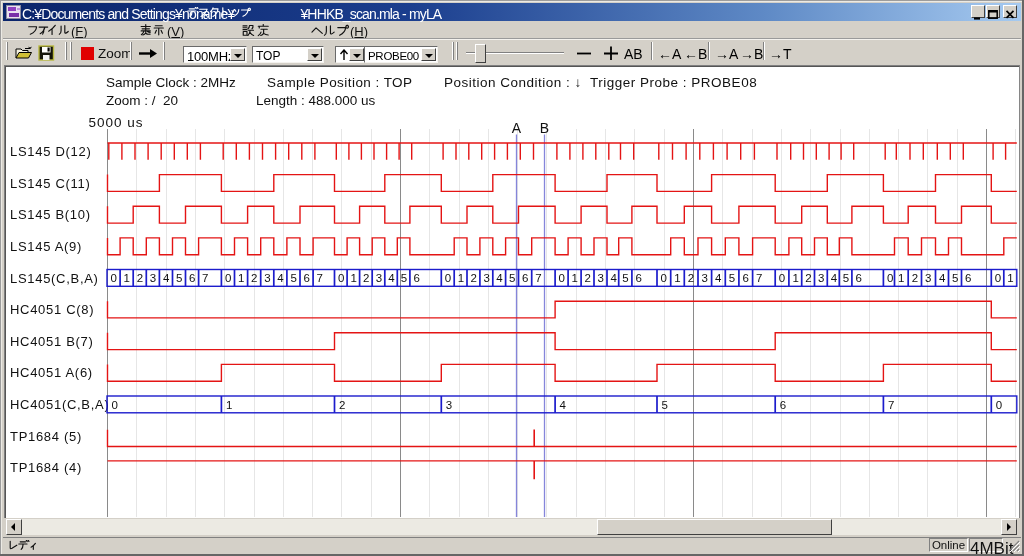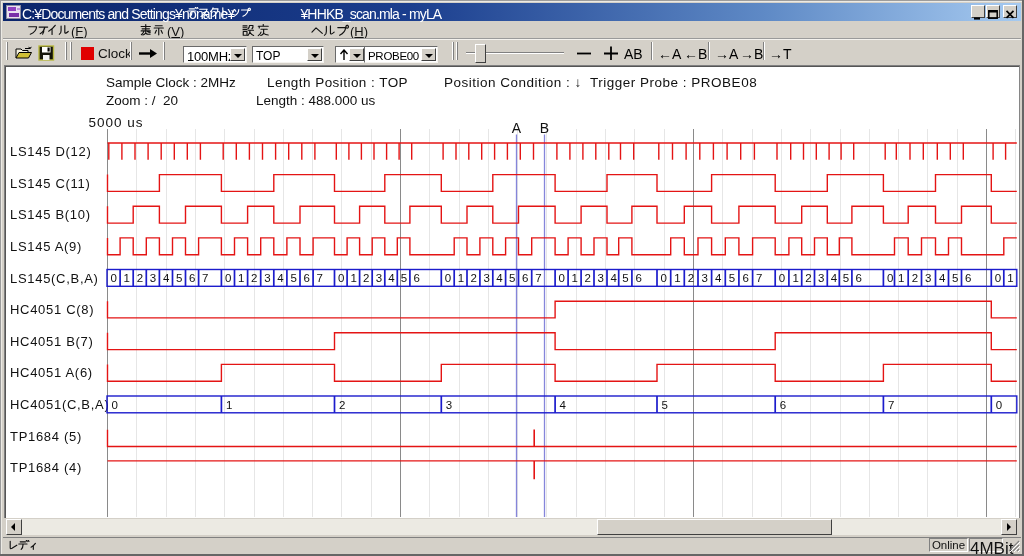--- a/index.html
+++ b/index.html
@@ -117,21 +117,21 @@
 
 <svg class="abs" style="left:38px;top:45px" width="17" height="16" viewBox="0 0 17 16">
 <rect x="1" y="1" width="14.5" height="14" fill="#14140a" stroke="#b8b840" stroke-width="1.4"></rect>
 <rect x="4" y="2" width="8.5" height="5.5" fill="#fff"></rect>
 <rect x="9.5" y="2.5" width="2.2" height="4" fill="#000"></rect>
 <rect x="5" y="10" width="6.5" height="5" fill="#f0f0f0"></rect>
 </svg>
 <div class="groove abs" style="left:65px;top:42px;height:18px"></div>
 <div class="groove abs" style="left:70px;top:42px;height:18px"></div>
 <div class="abs" style="left:81px;top:47px;width:13px;height:13px;background:#e00000"></div>
-<div class="abs txt" style="left:98px;top:46px;font-size:13.5px">Clock</div>
+<div class="abs txt" style="left:98px;top:46px;font-size:13.5px">Zoom</div>
 <div class="groove abs" style="left:130px;top:42px;height:18px"></div>
 <svg class="abs" style="left:137px;top:46px" width="22" height="15" viewBox="0 0 22 15">
     <path d="M2 7.5H14" stroke="#000" stroke-width="2.4"></path>
     <path d="M13 3L20 7.5L13 12Z" fill="#000"></path>
   </svg>
 <div class="groove abs" style="left:163px;top:42px;height:18px"></div>
 <div class="abs combo" style="left:183px;top:46px;width:64px;height:17px">
     <span class="abs" style="left:3px;top:2px;font-size:13px;letter-spacing:-0.2px">100MHz</span>
     <div class="cbtn">
       <svg width="9" height="6">
@@ -186,21 +186,21 @@
 <text x="168" y="18.5" font-size="14" fill="#000">→B</text>
 <line x1="191.5" y1="2" x2="191.5" y2="20" stroke="#808080"></line>
     <line x1="192.5" y1="2" x2="192.5" y2="20" stroke="#fff"></line>
 <text x="197" y="18.5" font-size="14" fill="#000">→T</text>
 </svg>
 
 <div class="abs" style="left:4px;top:65px;width:1016px;height:453px;border-top:1px solid #808080;border-left:1px solid #808080;background:#868686"></div>
 <div class="abs" style="left:5px;top:66px;width:1014px;height:452px;border-top:1px solid #555;border-left:1px solid #555;background:#fff"></div>
 <div class="abs info" style="left:106px;top:75px">Sample Clock : 2MHz</div>
 <div class="abs info" style="left:106px;top:93px">Zoom : /  20</div>
-<div class="abs info" style="left:267px;top:75px;letter-spacing:0.45px">Length Position : TOP</div>
+<div class="abs info" style="left:267px;top:75px;letter-spacing:0.45px">Sample Position : TOP</div>
 <div class="abs info" style="left:256px;top:93px">Length : 488.000 us</div>
 <div class="abs info" style="left:444px;top:75px;letter-spacing:0.5px">Position Condition : ↓  Trigger Probe : PROBE08</div>
 <svg class="abs" style="left:0;top:0" width="1024" height="520" viewBox="0 0 1024 520">
     <line x1="107.5" y1="129" x2="107.5" y2="517" stroke="#8a8a8a" stroke-width="1"></line>
     <line x1="136.5" y1="129" x2="136.5" y2="517" stroke="#e6e6e6" stroke-width="1"></line>
     <line x1="166.5" y1="129" x2="166.5" y2="517" stroke="#e6e6e6" stroke-width="1"></line>
     <line x1="195.5" y1="129" x2="195.5" y2="517" stroke="#e6e6e6" stroke-width="1"></line>
     <line x1="224.5" y1="129" x2="224.5" y2="517" stroke="#e6e6e6" stroke-width="1"></line>
     <line x1="254.5" y1="129" x2="254.5" y2="517" stroke="#e6e6e6" stroke-width="1"></line>
     <line x1="283.5" y1="129" x2="283.5" y2="517" stroke="#e6e6e6" stroke-width="1"></line>

